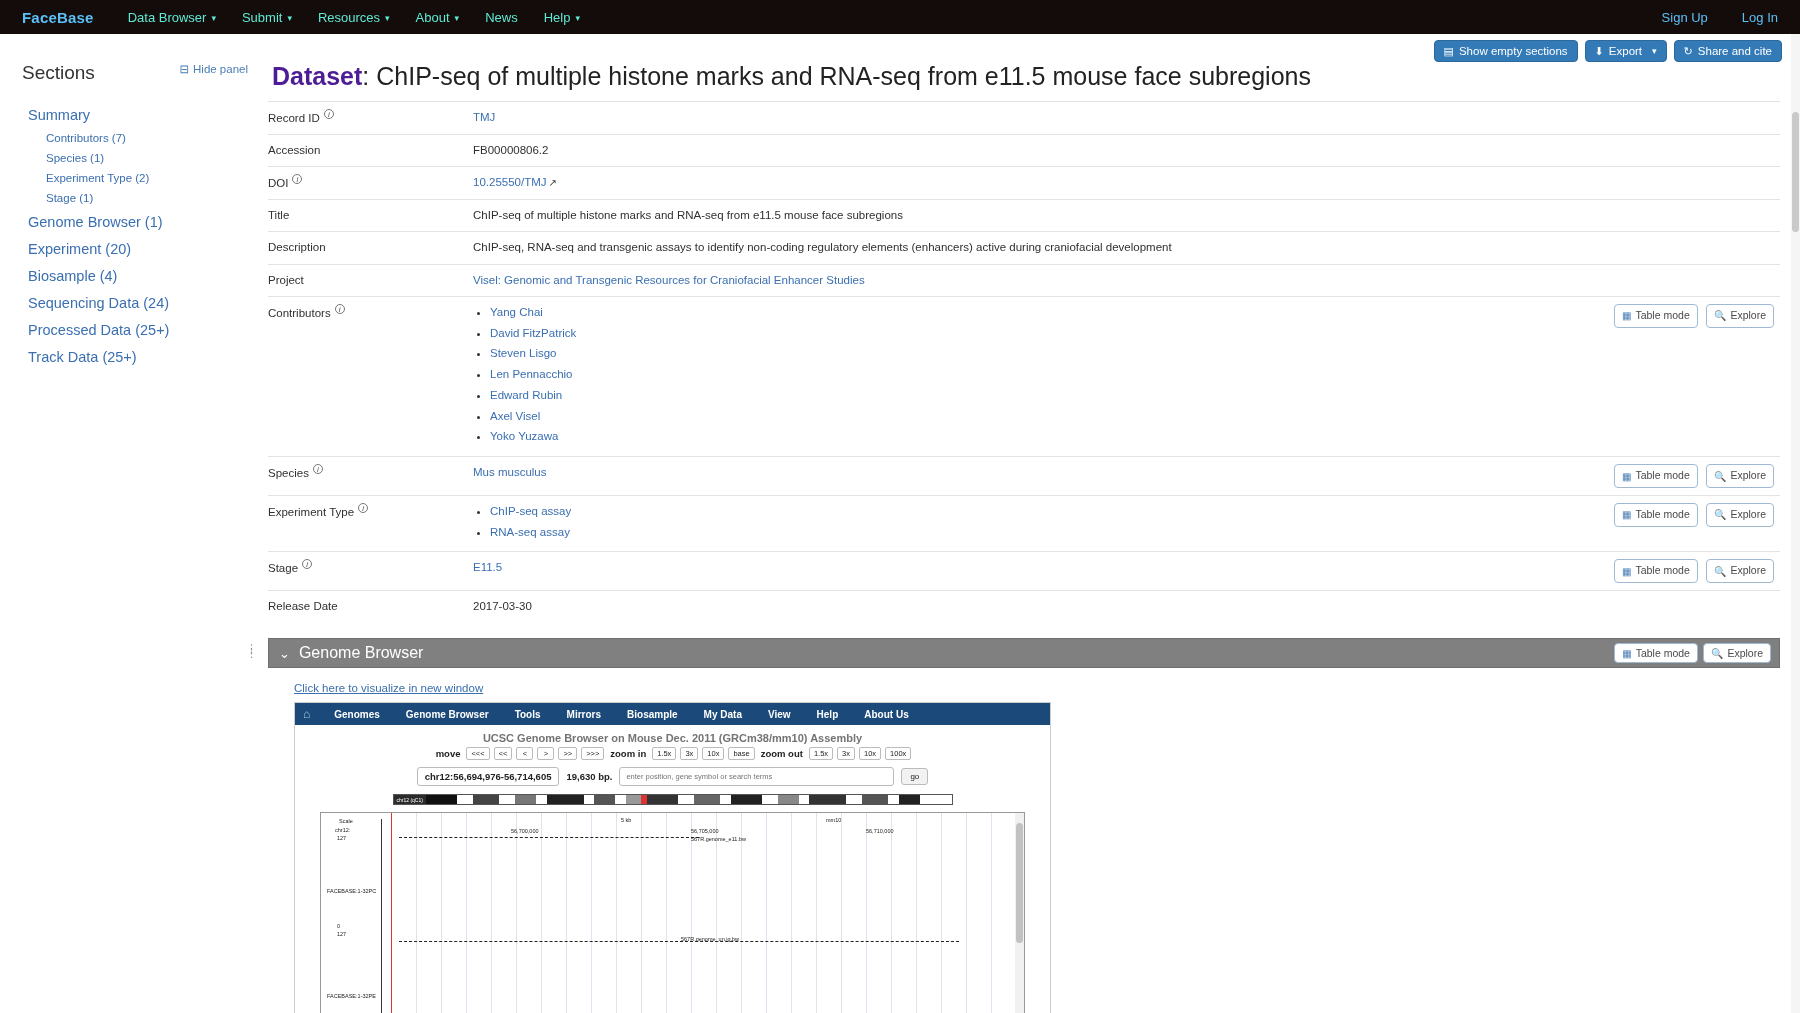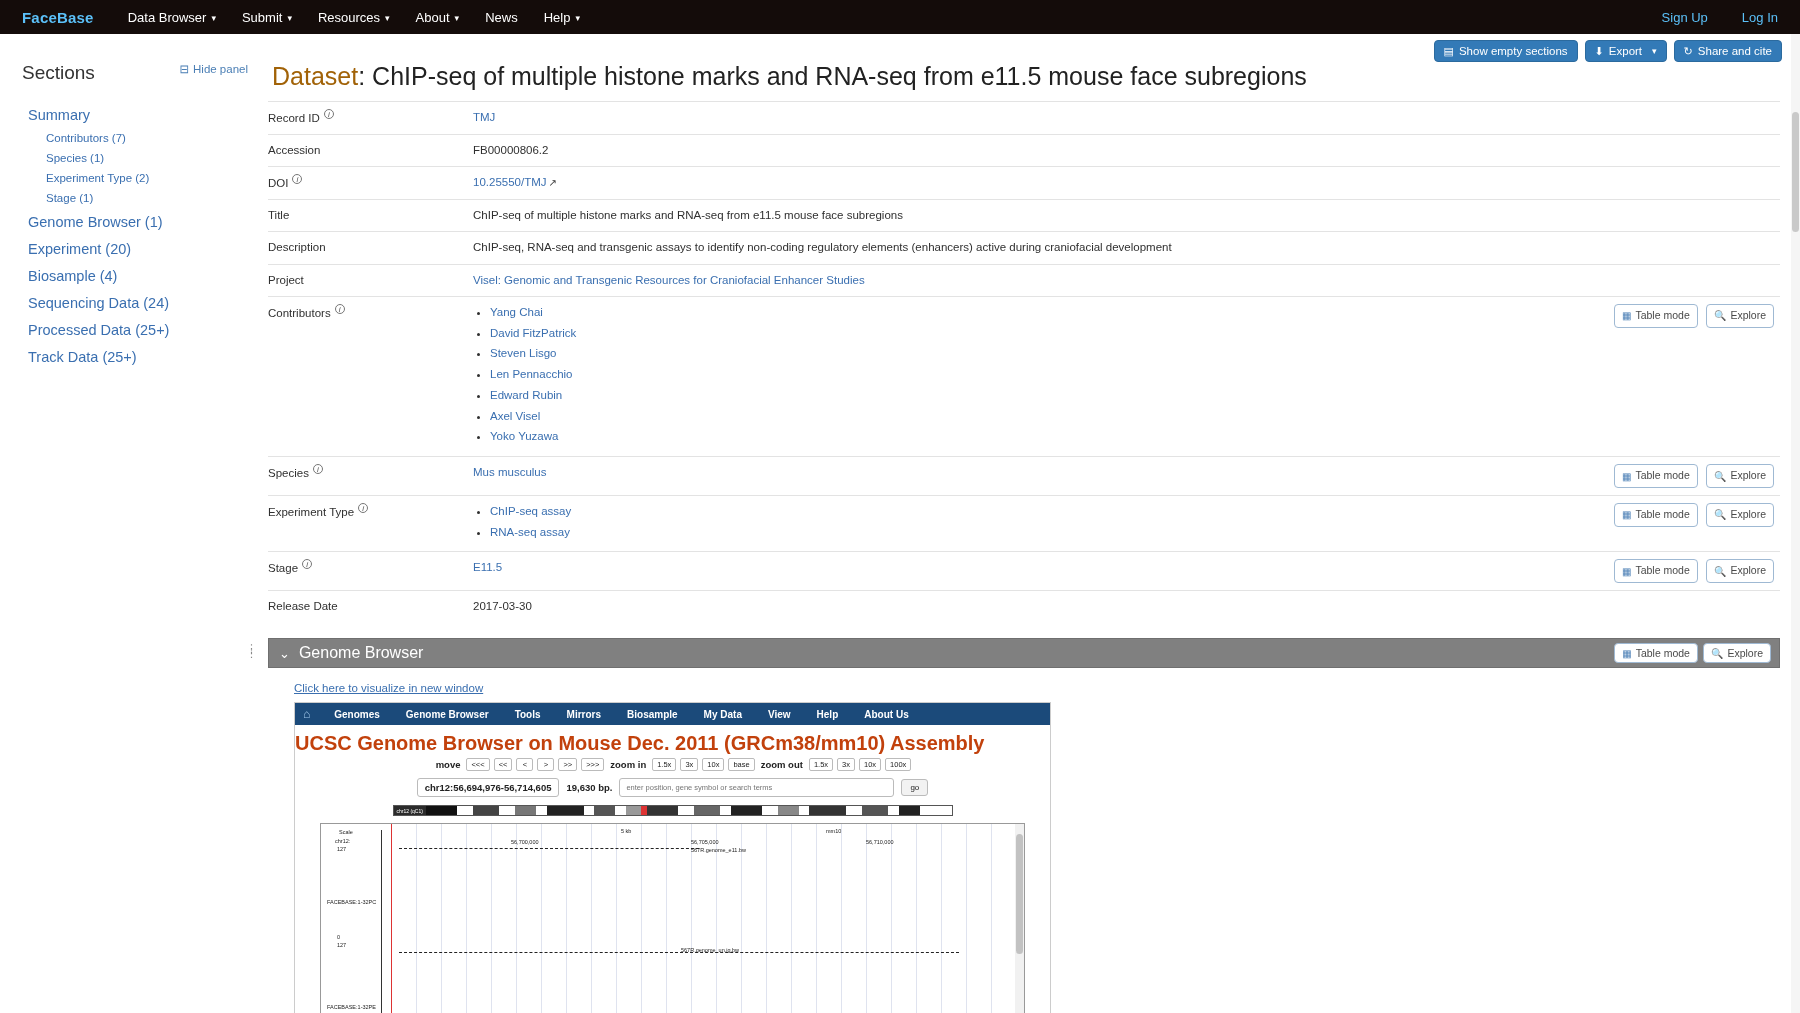--- a/index.html
+++ b/index.html
@@ -19,21 +19,21 @@
     height:34px; background:#140c0a;
     display:flex; align-items:center;
     padding:16px 22px;
     position:relative;
   }
   .brand {
     color:#5bc0f8; font-size:15px; font-weight:600;
     margin-right:34px; letter-spacing:.2px;
   }
   .nav-item {
-    color:#ffffff; font-size:13px;
+    color:#5eead4; font-size:13px;
     margin-right:26px; white-space:nowrap;
     cursor:pointer;
   }
   .caret { display:inline-block; margin-left:5px; font-size:9px; vertical-align:middle; }
   .nav-right { margin-left:auto; display:flex; align-items:center; }
   .nav-right .nav-item { color:#5bc0f8; margin-right:0; margin-left:34px; }
 
   
   .toolbar {
     position:absolute; right:18px; top:40px;
@@ -65,21 +65,21 @@
   }
   .toc .lvl1 { font-size:14.5px; padding:5.5px 0 5.5px 6px; }
   .toc .lvl2 { font-size:11.5px; padding:4px 0 4px 24px; }
 
   
   .main { flex:1; padding-right:20px; min-width:0; }
   .ds-title {
     font-size:25px; font-weight:400; color:#222;
     margin:0 0 10px 4px; line-height:1.15; white-space:nowrap;
   }
-  .ds-title .kw { color:#a16207; }
+  .ds-title .kw { color:#4c1d95;font-weight:bold; }
 
   table.props { width:100%; border-collapse:collapse; table-layout:fixed; }
   table.props td {
     border-top:1px solid #e3e3e3;
     padding:7px 6px 7px 0;
     vertical-align:top;
     font-size:11.5px;
     line-height:1.5;
   }
   td.lab { width:205px; padding-left:32px; color:#303030; }
@@ -133,22 +133,22 @@
   .ucsc-nav {
     background:#1b4a7a; height:22px;
     display:flex; align-items:center; padding-left:8px;
   }
   .ucsc-nav .home { color:#9ec5e8; font-size:12px; margin-right:24px; }
   .ucsc-nav span.mi {
     color:#fff; font-size:10px; font-weight:bold;
     margin-right:26px; white-space:nowrap; cursor:pointer;
   }
   .ucsc-title {
-    font-size:20px; font-weight:bold;
-    color:#c2410c; padding:7px 0 3px 0;
+    text-align:center; font-size:11px; font-weight:bold;
+    color:#737373; padding:7px 0 3px 0;
   }
   .ucsc-ctrl {
     display:flex; align-items:center; justify-content:center;
     gap:4px; font-size:9px; padding-bottom:4px; flex-wrap:nowrap;
   }
   .ucsc-ctrl b { font-size:9.5px; margin:0 2px; }
   .mv {
     border:1px solid #bbb; background:#fff; border-radius:2px;
     font-size:7.5px; padding:1px 4px; min-width:17px; text-align:center;
     cursor:pointer;

